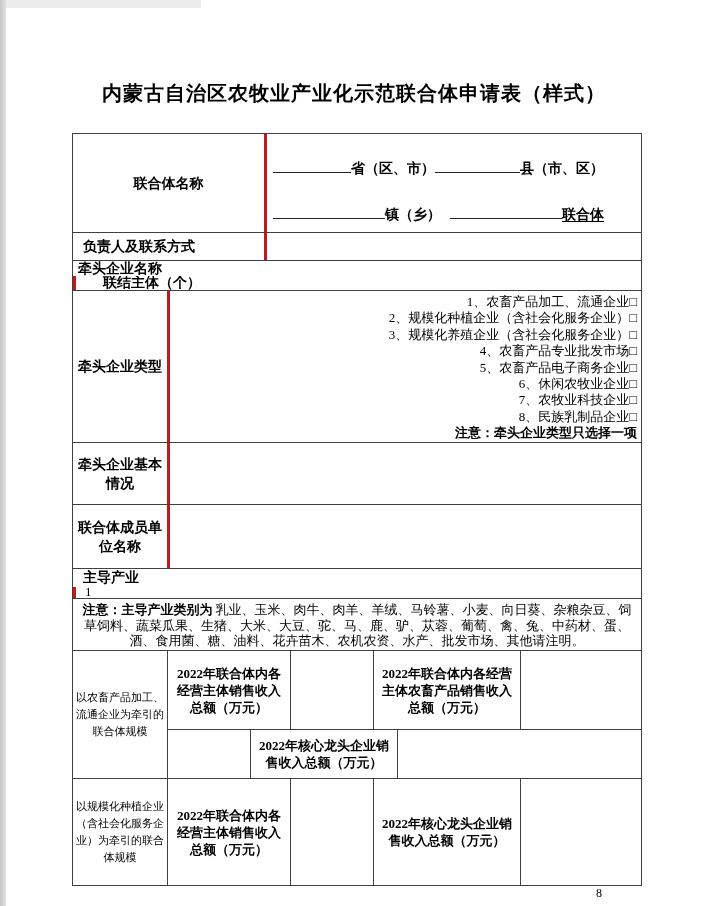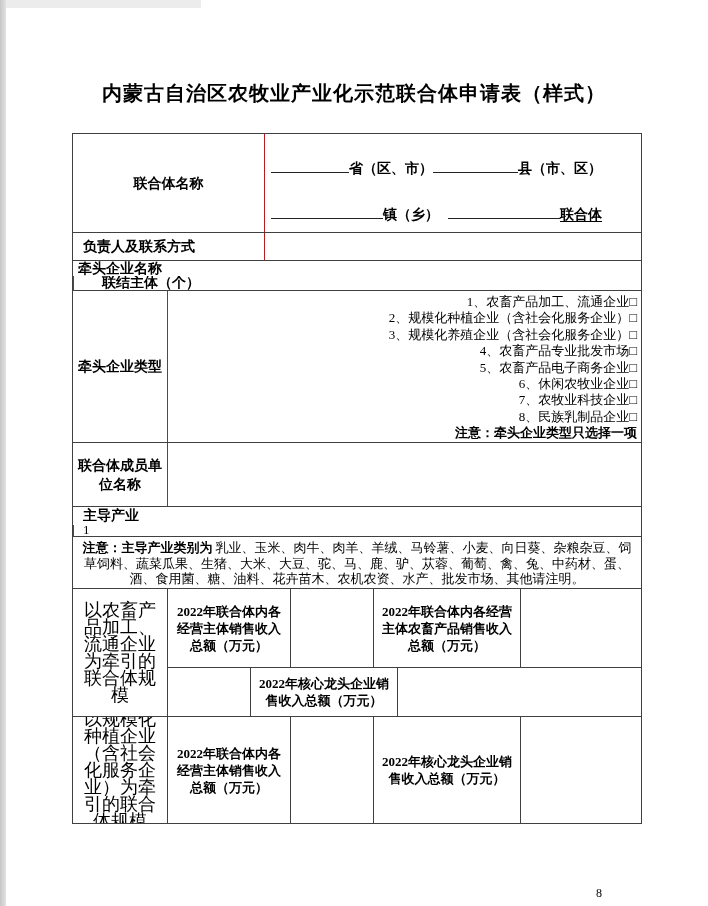--- a/index.html
+++ b/index.html
@@ -23,41 +23,41 @@
     text-align:center; font-size:20px; font-weight:bold; letter-spacing:1px;
   }
   .tbl {
     position:absolute; left:72px; top:133px; width:570px;
     border:1px solid #404040;
     display:flex; flex-direction:column;
     background:#fff;
   }
   .row { display:flex; border-top:1px solid #404040; }
   .row:first-child { border-top:none; }
-  .row > .cell { border-left:1px solid #b91c1c; }
+  .row > .cell { border-left:3px solid #b91c1c; }
   .row > .cell:first-child { border-left:none; }
   .cell { overflow:hidden; }
   .flex1 { flex:1; }
 
   
   .w191{width:191px;} .w94{width:94px;} .w196{width:196px;} .w155{width:155px;}
   .w206{width:206px;} .w123{width:123px;} .w83{width:83px;} .w147{width:147px;}
 
   
   .h98{height:98px;} .h28{height:28px;} .h30{height:30px;flex-direction:column;} .h152{height:152px;}
   .h62{height:62px;} .h64{height:64px;} .h52{height:52px;} .h128{height:128px;}
   .h107{height:107px;} .h79{height:79px;} .h49{height:49px;}
 
   .lab {
     display:flex; align-items:center; justify-content:center;
     text-align:center; font-weight:bold; font-size:14px; line-height:19px;
     padding:2px 3px;
   }
   .lab-left { justify-content:flex-start; text-align:left; padding-left:10px; }
-  .sec { font-weight:normal; font-size:18px; line-height:17px; }
+  .sec { font-weight:normal; font-size:11px; line-height:17px; }
   .lab2 { font-size:13px; line-height:17px; }
 
   .val { }
 
   
   .namecell {
     display:flex; flex-direction:column; justify-content:space-between;
     padding:24px 6px 8px 6px; font-size:14px; font-weight:bold;
   }
   .bline { white-space:nowrap; }
@@ -130,20 +130,24 @@
       <div>3、规模化养殖企业（含社会化服务企业）□</div>
       <div>4、农畜产品专业批发市场□</div>
       <div>5、农畜产品电子商务企业□</div>
       <div>6、休闲农牧业企业□</div>
       <div>7、农牧业科技企业□</div>
       <div>8、民族乳制品企业□</div>
       <div class="tnote">注意：牵头企业类型只选择一项</div>
     </div>
   </div>
 
+  <div class="row h62">
+    <div class="cell w94 lab">牵头企业基本情况</div>
+    <div class="cell flex1 val"></div>
+  </div>
 
   <div class="row h64">
     <div class="cell w94 lab">联合体成员单位名称</div>
     <div class="cell flex1 val"></div>
   </div>
 
   <div class="row h30">
     <div class="cell w94 lab lab-left">主导产业</div>
     <div class="cell w206 numcell">1</div>
     <div class="cell flex1 numcell">2</div>

